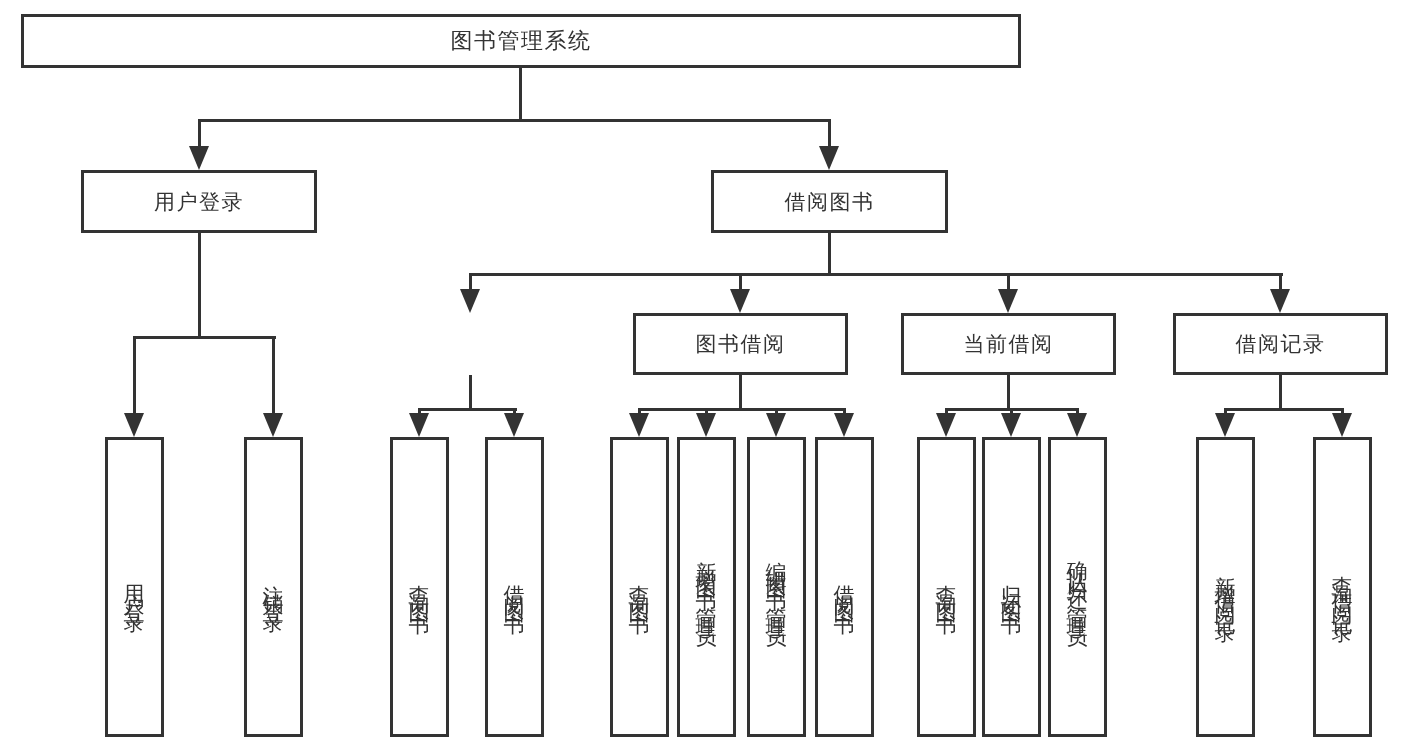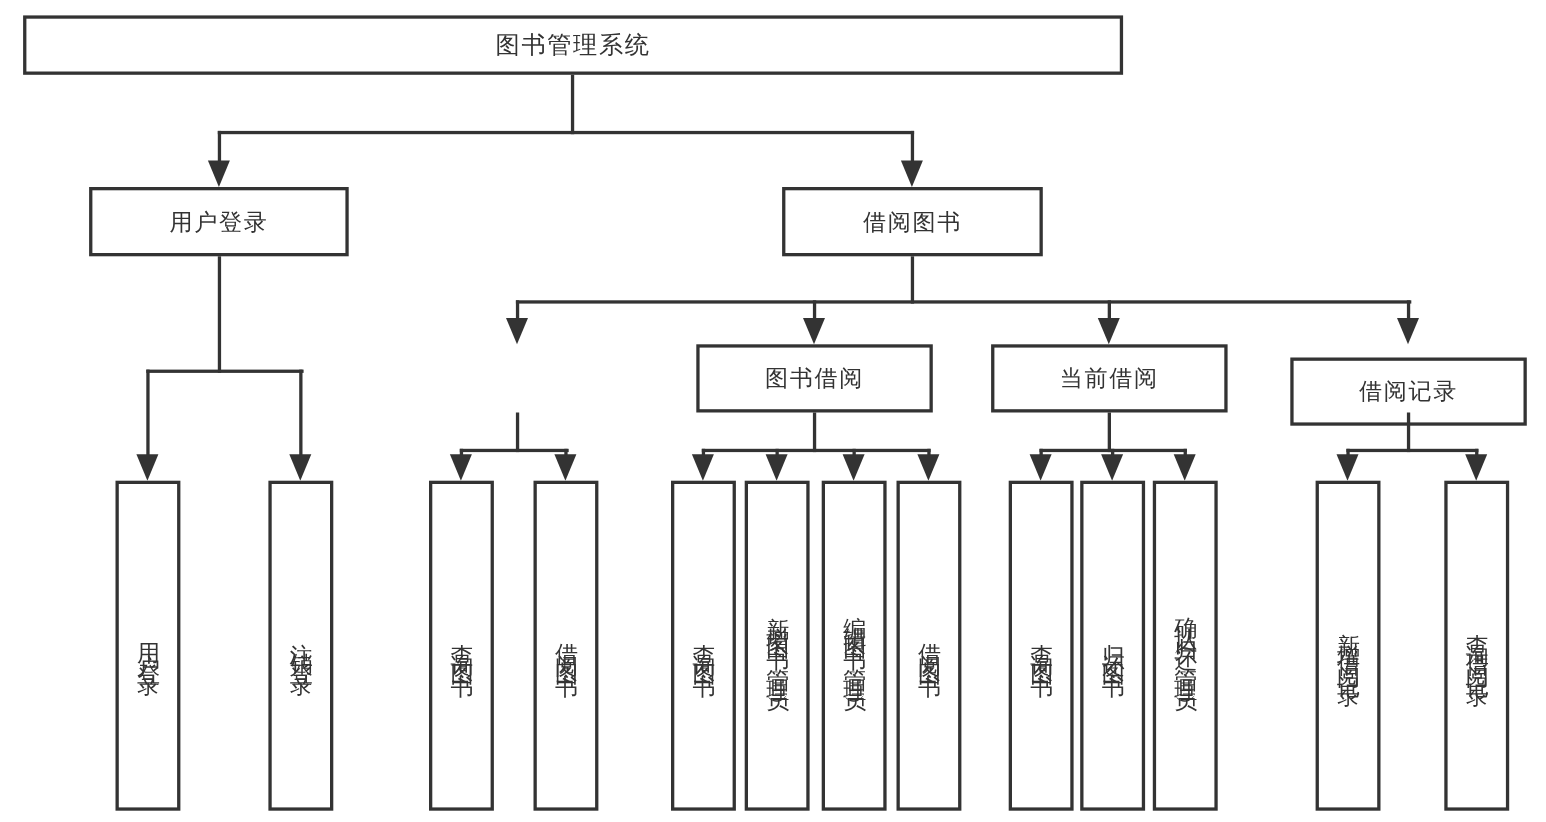--- a/index.html
+++ b/index.html
@@ -80,21 +80,21 @@
   <div class="arrow" style="left:998px;top:289px;"></div>
   <div class="vline" style="left:1279px;top:273px;height:18px;"></div>
   <div class="arrow" style="left:1270px;top:289px;"></div>
 
   <div class="box hbox" style="left:633px;top:313px;width:215px;height:62px;">
     <span>图书借阅</span>
   </div>
   <div class="box hbox" style="left:901px;top:313px;width:215px;height:62px;">
     <span>当前借阅</span>
   </div>
-  <div class="box hbox" style="left:1173px;top:325px;width:215px;height:62px;">
+  <div class="box hbox" style="left:1173px;top:313px;width:215px;height:62px;">
     <span>借阅记录</span>
   </div>
 
   <div class="vline" style="left:469px;top:375px;height:36px;"></div>
   <div class="hline" style="left:418px;top:408px;width:99px;"></div>
   <div class="vline" style="left:418px;top:408px;height:8px;"></div>
   <div class="arrow" style="left:409px;top:413px;"></div>
   <div class="vline" style="left:513px;top:408px;height:8px;"></div>
   <div class="arrow" style="left:504px;top:413px;"></div>
 

